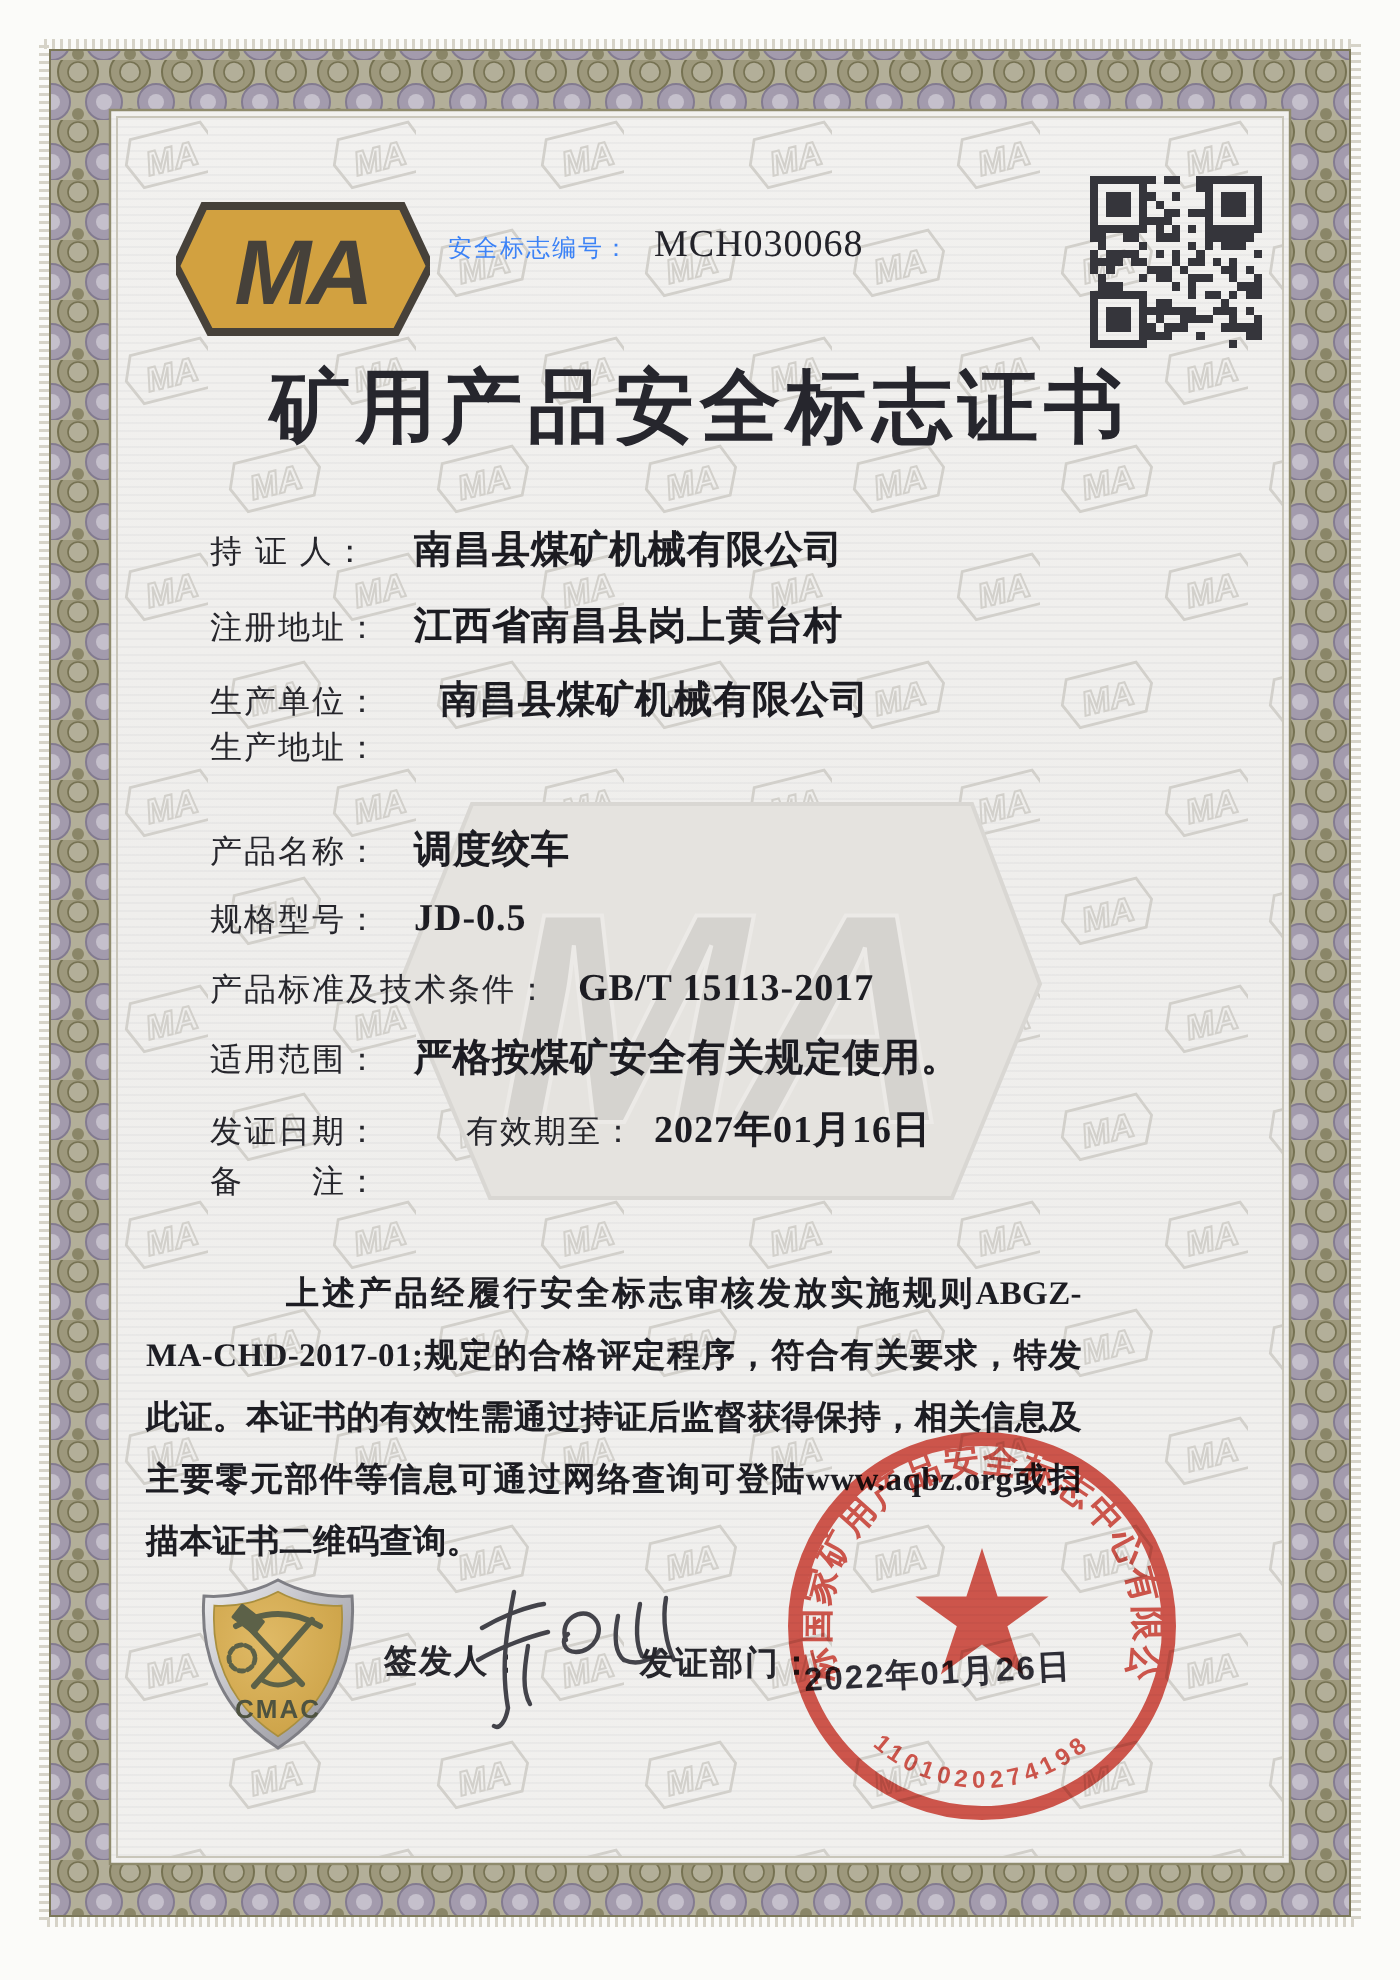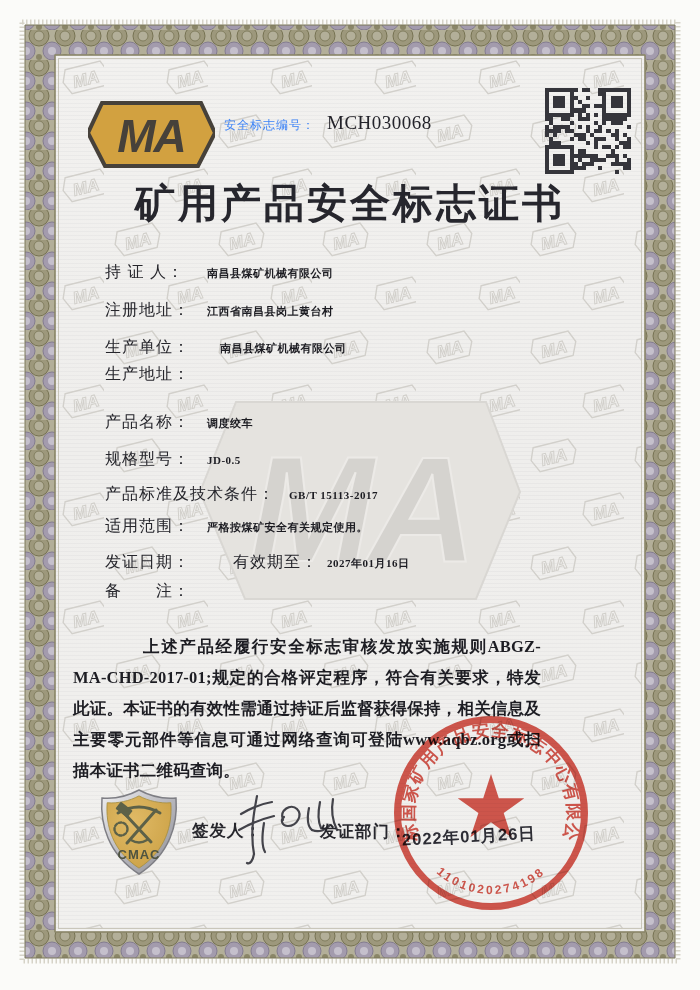--- a/index.html
+++ b/index.html
@@ -26,21 +26,21 @@
          font-size:40px;color:#26262d;letter-spacing:3px;}
   
   .fields{position:absolute;left:105px;top:262px;width:540px;}
   .frow{position:absolute;left:0;display:flex;align-items:baseline;white-space:nowrap;}
   .frow:nth-child(1){top:0;}  .frow:nth-child(2){top:38px;} .frow:nth-child(3){top:75px;gap:13px;}
   .frow:nth-child(4){top:102px;flex-direction:column;}.frow:nth-child(5){top:150px;}.frow:nth-child(6){top:187px;}
   .frow:nth-child(7){top:222px;}.frow:nth-child(8){top:254px;}
   .frow:nth-child(9){top:290px;}.frow:nth-child(10){top:319px;}
   .flabel{min-width:102px;font-size:16px;color:#26262c;font-weight:400;letter-spacing:1px;}
   .fvalue{font-family:"Liberation Serif","DejaVu Serif",serif;font-weight:700;
-          font-size:11px;color:#1c1c22;letter-spacing:.5px;}
+          font-size:19px;color:#1c1c22;letter-spacing:.5px;}
   .frow:nth-child(7) .fvalue{margin-left:14px;}
   .w140{width:140px;}
   .vlab{min-width:94px;margin-left:26px;}
   
   .para{position:absolute;left:73px;top:631px;width:468px;margin:0;
         font-family:"Liberation Serif","DejaVu Serif",serif;font-weight:700;
         font-size:16.5px;line-height:31px;color:#1d1d23;text-align:justify;
         text-indent:70px;letter-spacing:.2px;}
   
   .cmac{position:absolute;left:94px;top:788px;}

